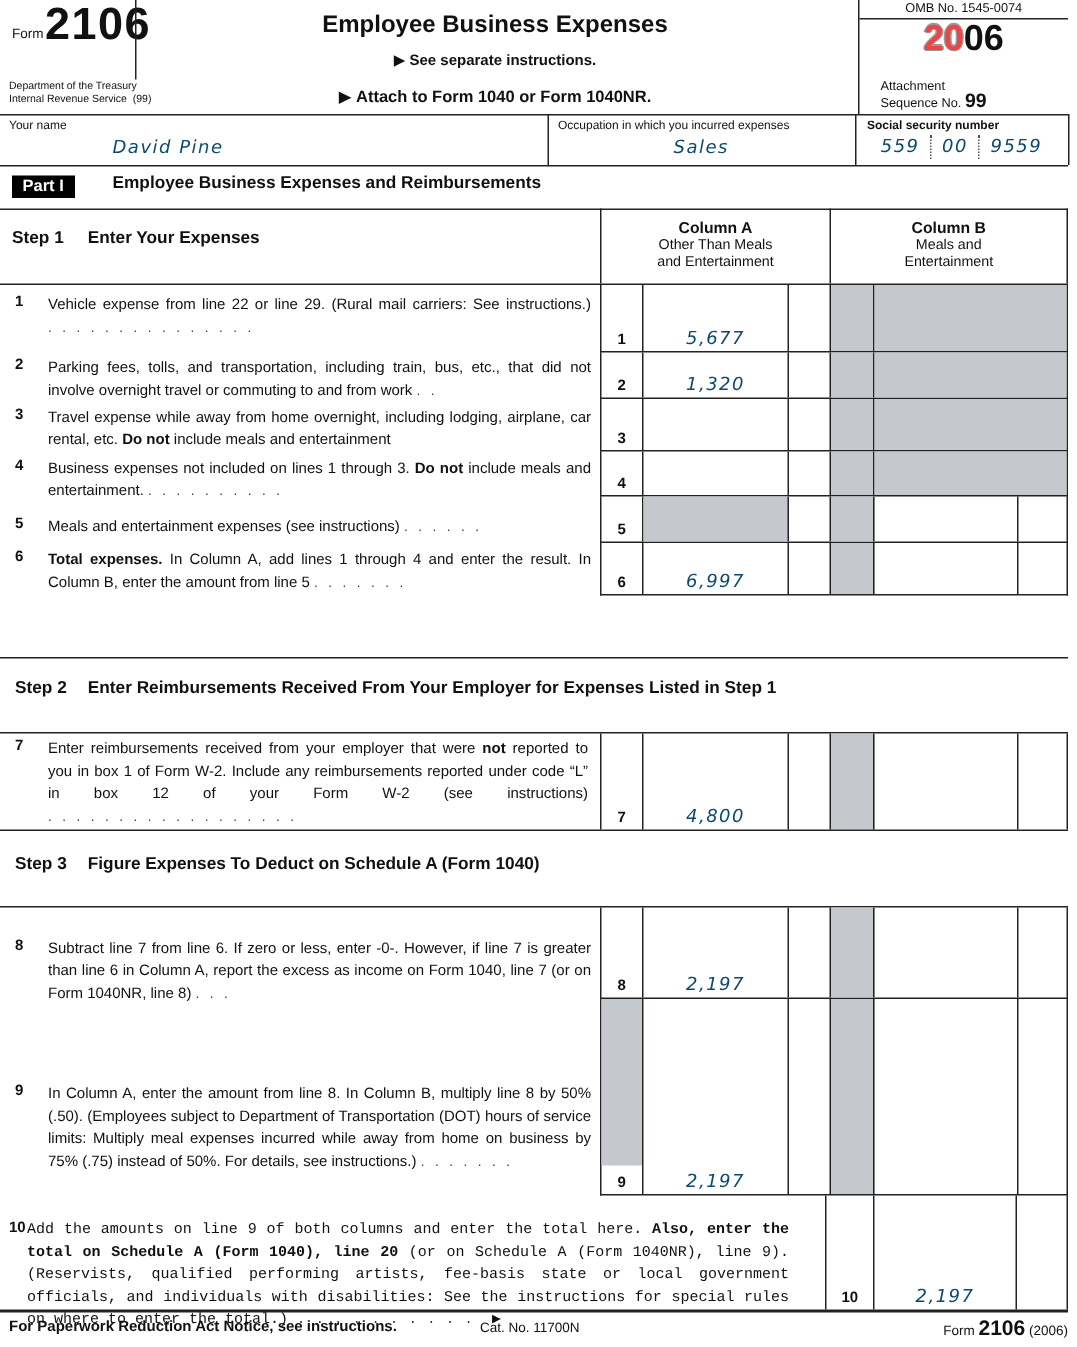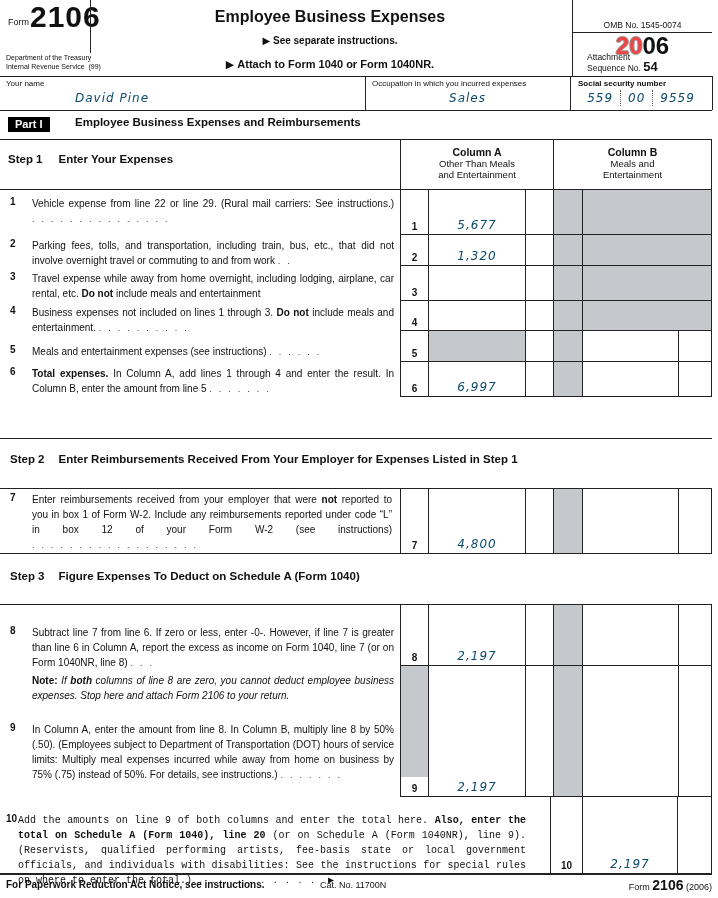--- a/index.html
+++ b/index.html
@@ -54,28 +54,28 @@
   <div class="abs" style="left:90px;top:35px;width:480px;text-align:center;font-size:10px;">
     <span>▶</span>
     <span class="b">See separate instructions.</span>
   </div>
   <div class="abs" style="left:90px;top:58px;width:480px;text-align:center;font-size:11px;">
     <span>▶</span>
     <span class="b">Attach to Form 1040 or Form 1040NR.</span>
   </div>
 
   <div class="abs" style="left:572px;top:0;width:140px;height:76px;border-left:1.5px solid #222;box-sizing:border-box;">
-    <div style="text-align:center;font-size:8.5px;padding:20px 0 2px 0;border-bottom:1.5px solid #222;">OMB No. 1545-0074</div>
+    <div style="text-align:center;font-size:8.5px;padding:0 0 2px 0;border-bottom:1.5px solid #222;">OMB No. 1545-0074</div>
     <div style="text-align:center;font-size:24px;line-height:26px;">
       <span style="color:#ef4444;font-weight:bold;text-shadow:-1px 0 #9a9a9a,1px 0 #9a9a9a,0 -1px #9a9a9a,0 1px #9a9a9a;">20</span><span class="b">06</span>
     </div>
     <div style="position:absolute;left:14px;top:52px;font-size:8.5px;line-height:10px;">
       <span>Attachment</span><br>
       <span>Sequence No.</span>
-      <span style="font-size:13px;font-weight:bold;">54</span>
+      <span style="font-size:13px;font-weight:bold;">99</span>
     </div>
   </div>
 
   <div class="hline" style="left:0;top:76px;width:712px;"></div>
   <div class="hline" style="left:0;top:110px;width:712px;"></div>
   <div class="vline" style="left:365px;top:76px;height:34px;"></div>
   <div class="vline" style="left:570px;top:76px;height:34px;"></div>
   <div class="vline" style="left:712px;top:76px;height:34px;"></div>
 
   <div class="abs small" style="left:6px;top:79px;">Your name</div>
@@ -213,23 +213,20 @@
     <span>Step 3</span><span style="display:inline-block;width:14px;"></span><span>Figure Expenses To Deduct on Schedule A (Form 1040)</span>
   </div>
 
   <div class="hline" style="left:0;top:604px;width:712px;"></div>
 
   <div class="item-no" style="left:10px;top:625px;">8</div>
   <div class="item-tx" style="left:32px;top:625px;width:362px;">
     <span>Subtract line 7 from line 6. If zero or less, enter -0-. However, if line 7 is greater than line 6 in Column A, report the excess as income on Form 1040, line 7 (or on Form 1040NR, line 8)</span> <span class="dots">...</span>
   </div>
 
-  <div class="abs it" style="left:32px;top:673px;width:362px;font-size:10px;line-height:15px;text-align:justify;">
-    <b style="font-style:normal;">Note:</b> <span>If </span><b>both</b><span> columns of line 8 are zero, you cannot deduct employee business expenses. Stop here and attach Form 2106 to your return.</span>
-  </div>
 
   <div class="item-no" style="left:10px;top:722px;">9</div>
   <div class="item-tx" style="left:32px;top:722px;width:362px;">
     <span>In Column A, enter the amount from line 8. In Column B, multiply line 8 by 50% (.50). (Employees subject to Department of Transportation (DOT) hours of service limits: Multiply meal expenses incurred while away from home on business by 75% (.75) instead of 50%. For details, see instructions.)</span> <span class="dots">.......</span>
   </div>
 
   <div class="row" style="top:605px;height:61px;">
     <div class="cell c-num">8</div>
     <div class="cell c-amtA hand">2,197</div>
     <div class="cell c-ctsA"></div>

